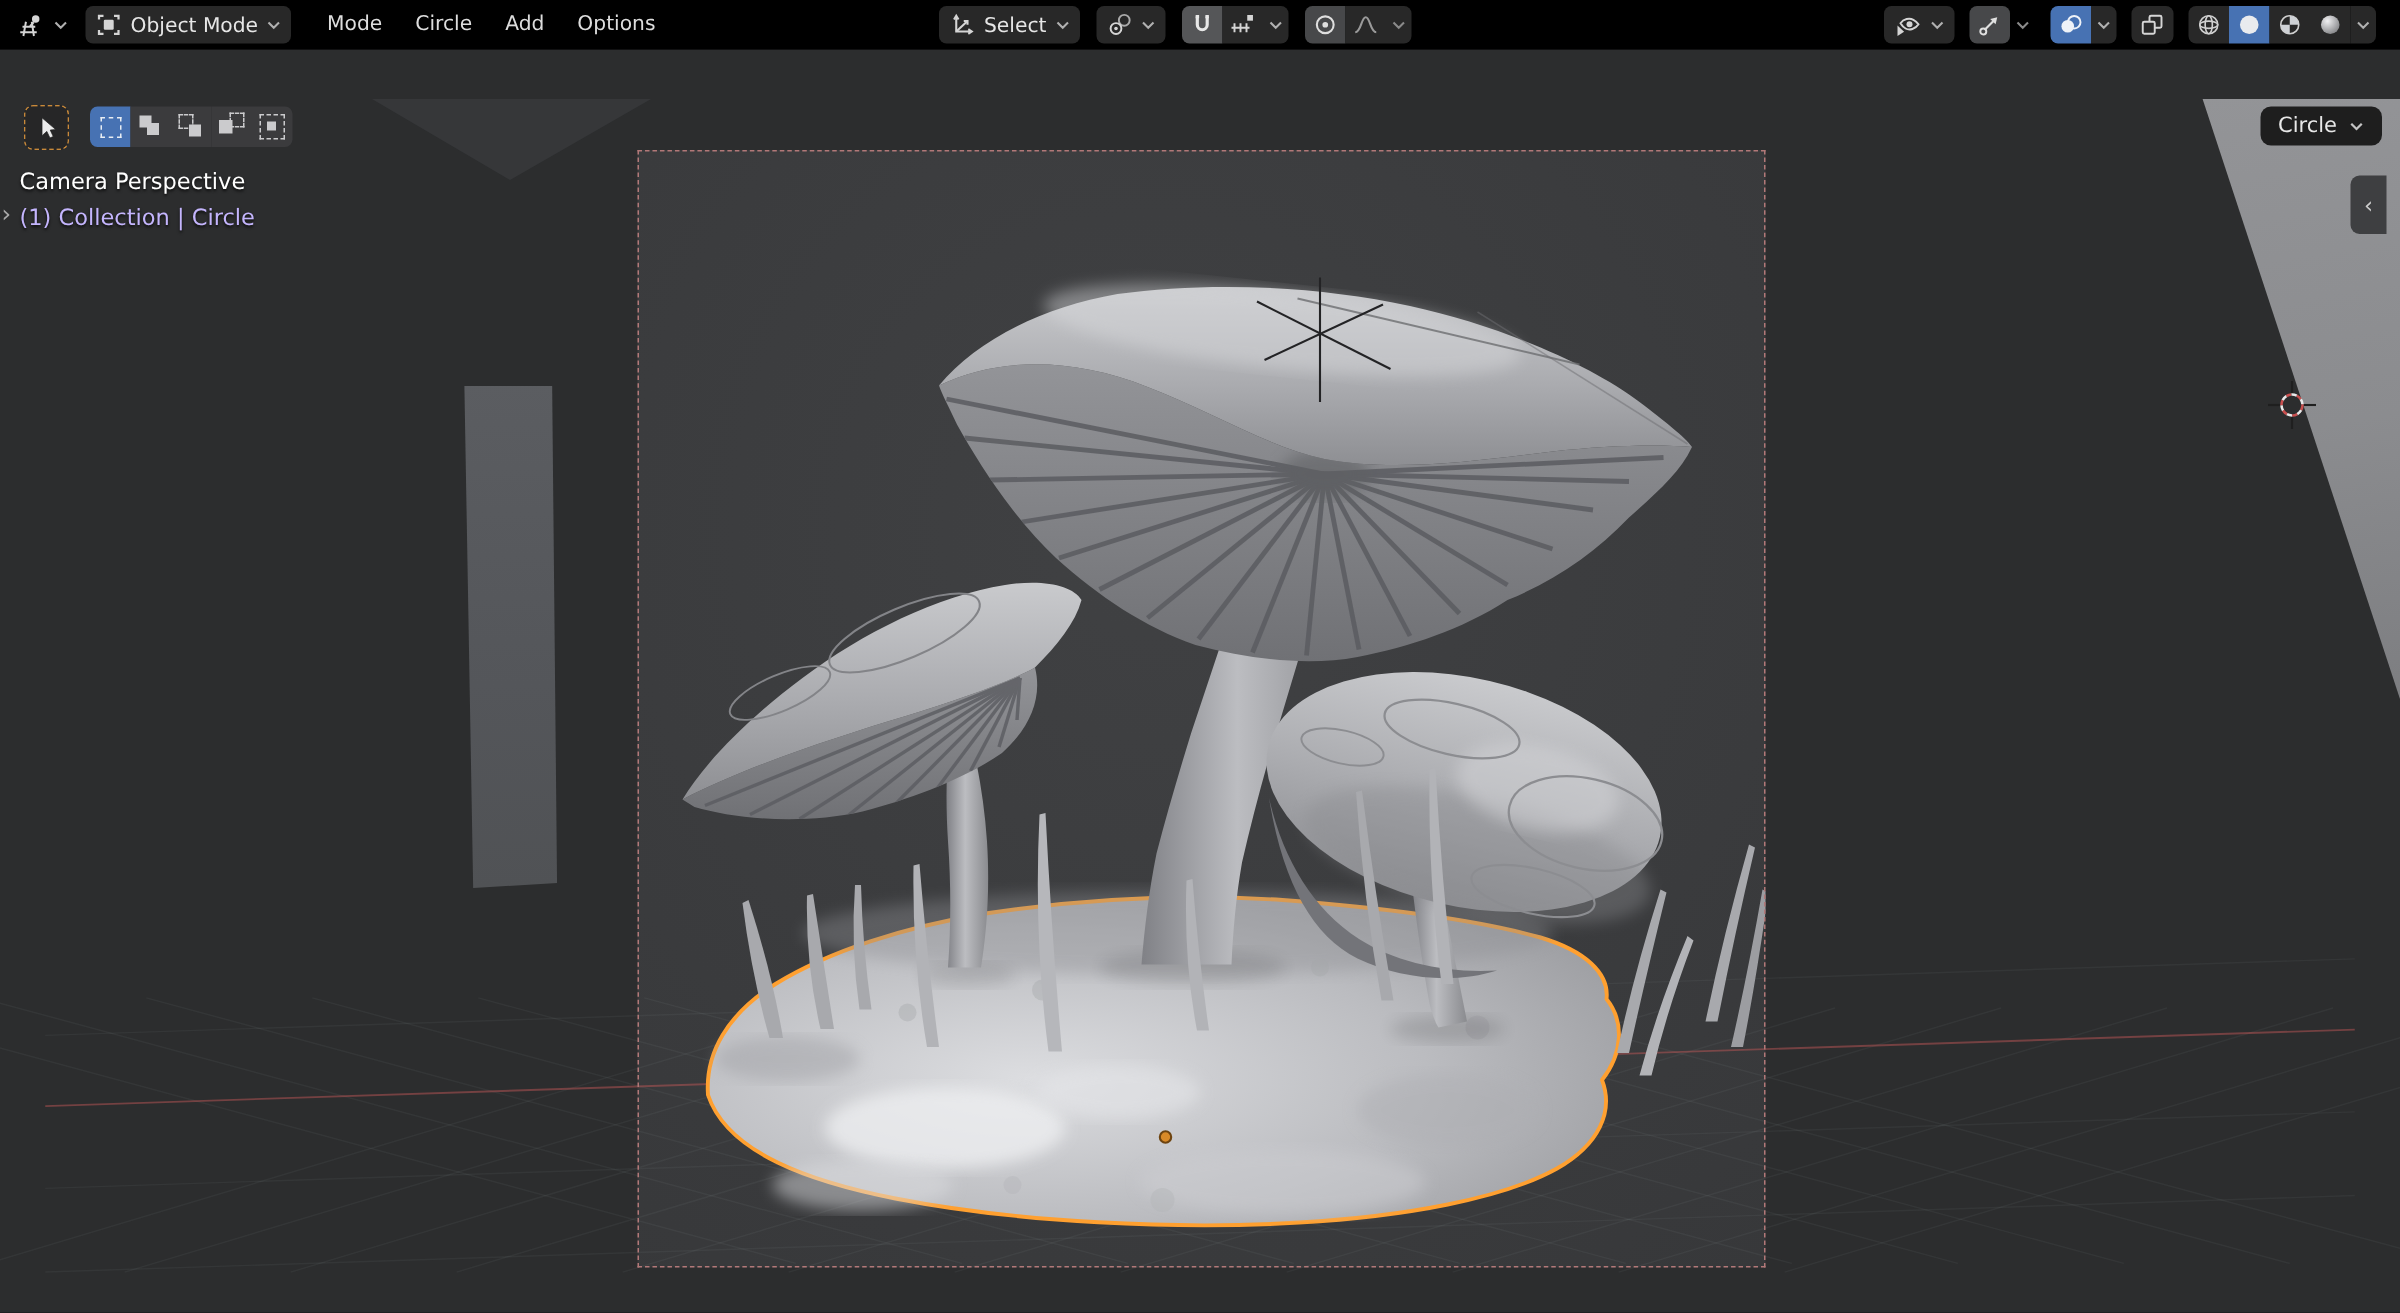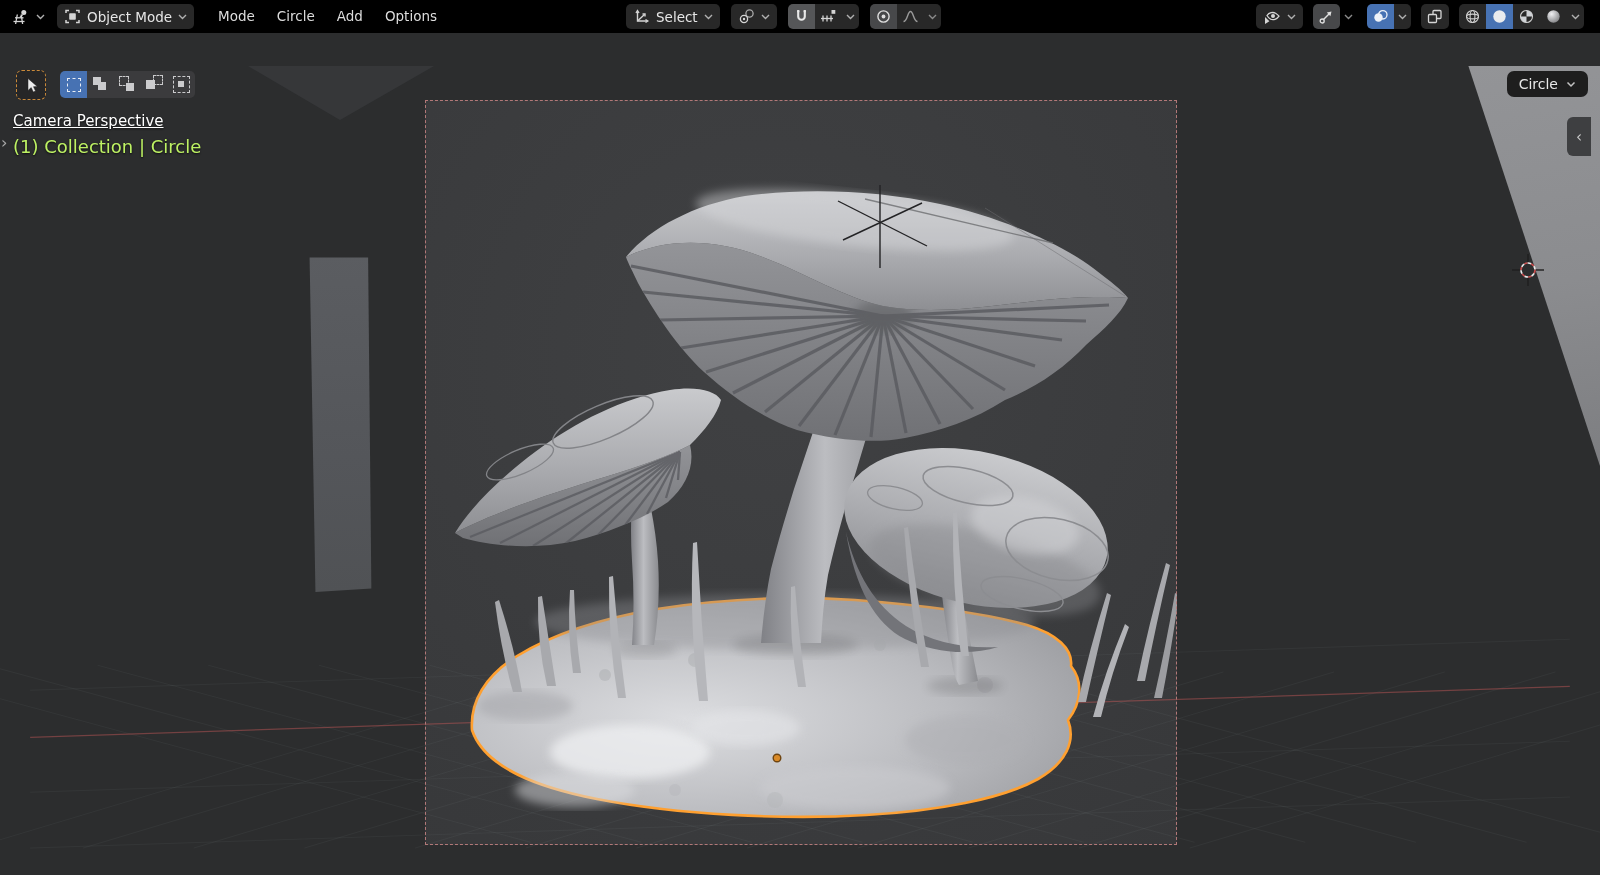--- a/index.html
+++ b/index.html
@@ -50,22 +50,22 @@
   .selgrp .sbtn:last-child{border-radius:0 5px 5px 0;}
   .selgrp .sbtn.active{background:#4772b3;}
   .g-dash{width:12px;height:12px;border:1.5px dashed #e8edf4;}
   .g-sq{position:absolute;background:#cbcbcd;}
   .g-dash2{position:absolute;border:1.3px dashed #cbcbcd;}
   .options-btn{position:absolute;top:38px;right:12px;height:26px;padding:0 12px;z-index:30;
                background:#1e1e1e;border-radius:7px;display:flex;align-items:center;gap:8px;
                color:#e8e8e8;font-size:14px;}
   
   .view-label{position:absolute;left:13px;top:79px;font-size:15px;color:#ffffff;z-index:25;
-              text-shadow:0 1px 2px rgba(0,0,0,.75);text-decoration:underline;}
-  .ctx-label{position:absolute;left:13px;top:103px;font-size:18px;color:#bef264;z-index:25;
+              text-shadow:0 1px 2px rgba(0,0,0,.75);}
+  .ctx-label{position:absolute;left:13px;top:103px;font-size:15px;color:#c4b5fd;z-index:25;
              text-shadow:0 1px 2px rgba(0,0,0,.75);}
   .shelf-arrow{position:absolute;left:1px;top:100px;color:#a9a9a9;font-size:16px;z-index:25;}
   .sidebar-tab{position:absolute;left:1567px;top:84px;width:24px;height:39px;background:#3e3f41;
                border-radius:6px 0 0 6px;display:flex;align-items:center;justify-content:center;
                color:#cccccc;font-size:15px;z-index:25;}
   svg{display:block;}
 </style>
 </head>
 <body>
 

